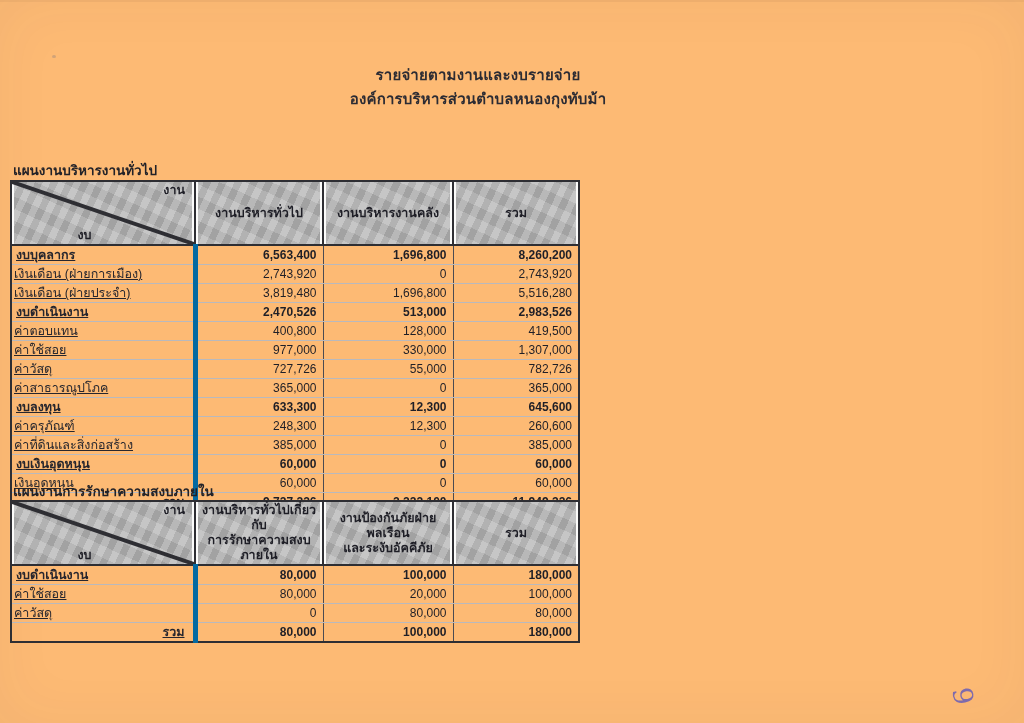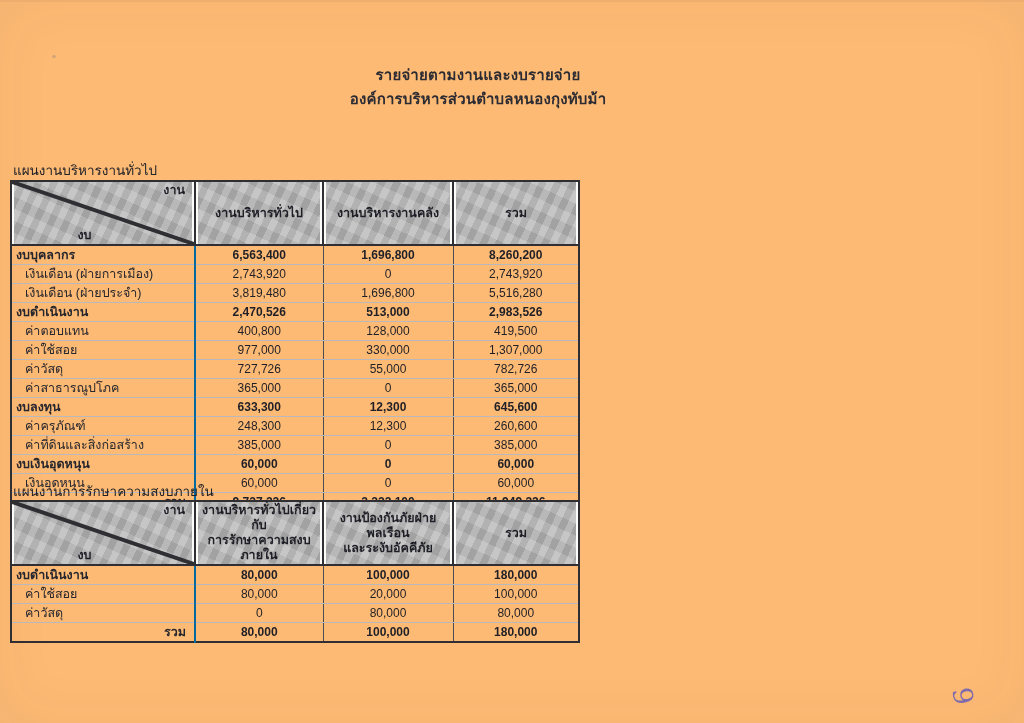--- a/index.html
+++ b/index.html
@@ -9,21 +9,21 @@
     box-shadow:inset 0 0 60px rgba(60,60,70,.05), inset 0 2px 0 rgba(0,0,0,.04);
     font-family:"Liberation Sans","DejaVu Sans",sans-serif;
     color:var(--ink,#23232b);
   }
   .title-block{
     position:absolute;left:0;top:63px;width:956px;
     text-align:center;font-size:15px;font-weight:bold;line-height:24px;
     color:#2b2b33;letter-spacing:.2px;
   }
   .section-title{
-    position:absolute;left:13px;font-size:13.5px;font-weight:normal;color:#222228;text-align:right;
+    position:absolute;left:13px;font-size:13.5px;font-weight:bold;color:#222228;text-align:right;
   }
   .budget-table{
     position:absolute;left:10px;border-collapse:collapse;table-layout:fixed;
     width:568px;font-size:12.5px;color:#26262e;
   }
   .budget-table th{
     background-color:#b5b5b5;
     background-image:
       repeating-linear-gradient(115deg, rgba(255,255,255,.14) 0 7px, rgba(0,0,0,.06) 7px 14px),
       repeating-linear-gradient(25deg, rgba(255,255,255,.10) 0 11px, rgba(0,0,0,.05) 11px 22px);
@@ -34,24 +34,24 @@
     padding:1px 2px;
     margin-top:16px;
   }
   .budget-table{border:2px solid #2e2e33;}
   .budget-table td{
     border-right:1px solid #4b4b52;
     border-bottom:1px solid #b9b9bd;
     height:18px;padding:0 6px;vertical-align:middle;line-height:14px;
     background:transparent;
   }
-  .budget-table td.lbl{text-align:left;padding-left:4px;border-right:2px solid #0369a1;}
-  .budget-table td.lbl.indent{padding-left:13px;}
+  .budget-table td.lbl{text-align:left;padding-left:4px;border-right:5px solid #0369a1;text-decoration:underline;}
+  .budget-table td.lbl.indent{padding-left:2px;}
   .budget-table tr.bold td{font-weight:bold;}
-  .budget-table td.num{text-align:center;font-size:12px;color:#1f1f27;}
+  .budget-table td.num{text-align:right;font-size:12px;color:#1f1f27;}
   .budget-table tr.total td{border-bottom:none;border-top:1px solid #7d7d84;font-weight:bold;}
   .budget-table tr.total td.lbl{text-align:right;padding-right:8px;}
   .corner-cell{position:relative;height:32px;padding:0;}
   .corner-cell .diag{position:absolute;left:0;top:0;width:100%;height:100%;}
   .corner-cell .corner-top{position:absolute;right:9px;top:1px;font-weight:bold;font-size:12.5px;}
   .corner-cell .corner-bottom{position:absolute;left:36%;bottom:1px;font-weight:bold;font-size:12.5px;}
   #t2 th{height:40px;}
   #t1 th.colhead{height:32px;}
   .handwritten-mark{
     position:absolute;left:946px;top:664px;width:40px;height:40px;

